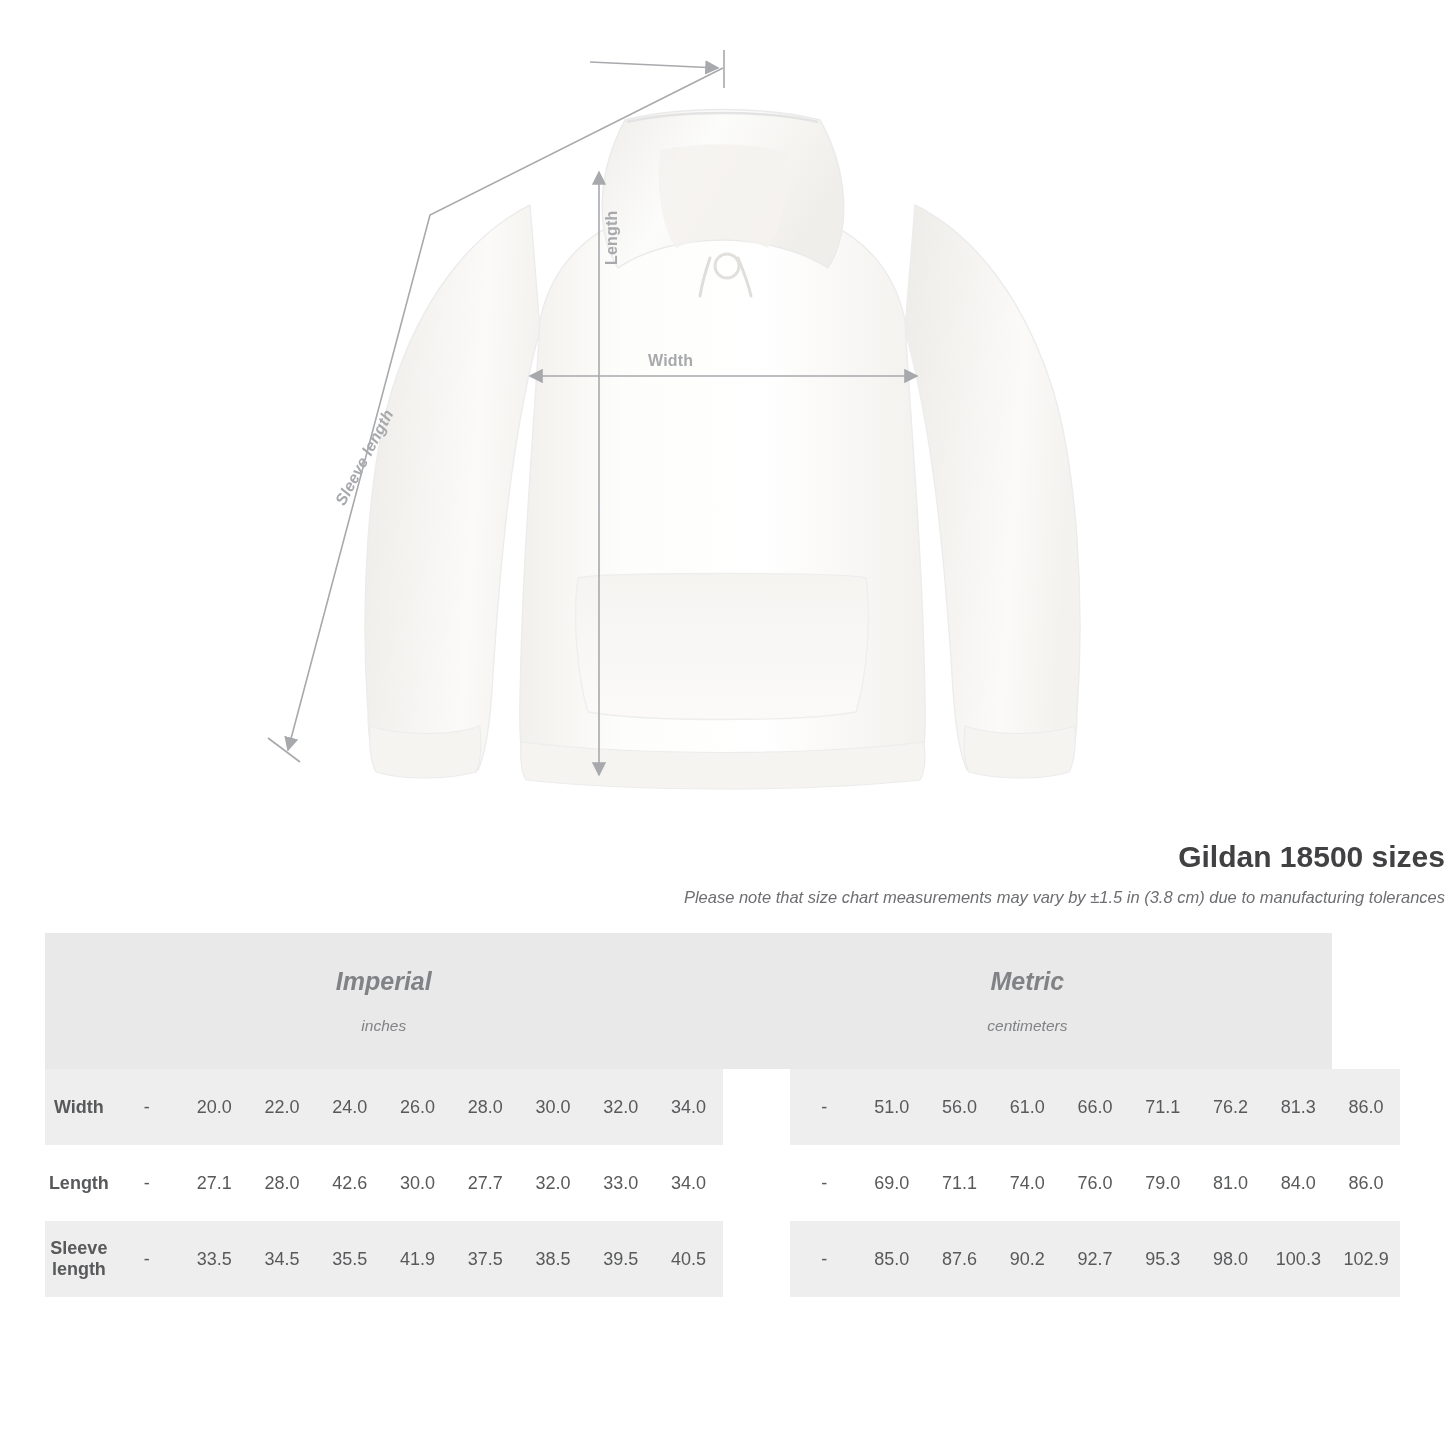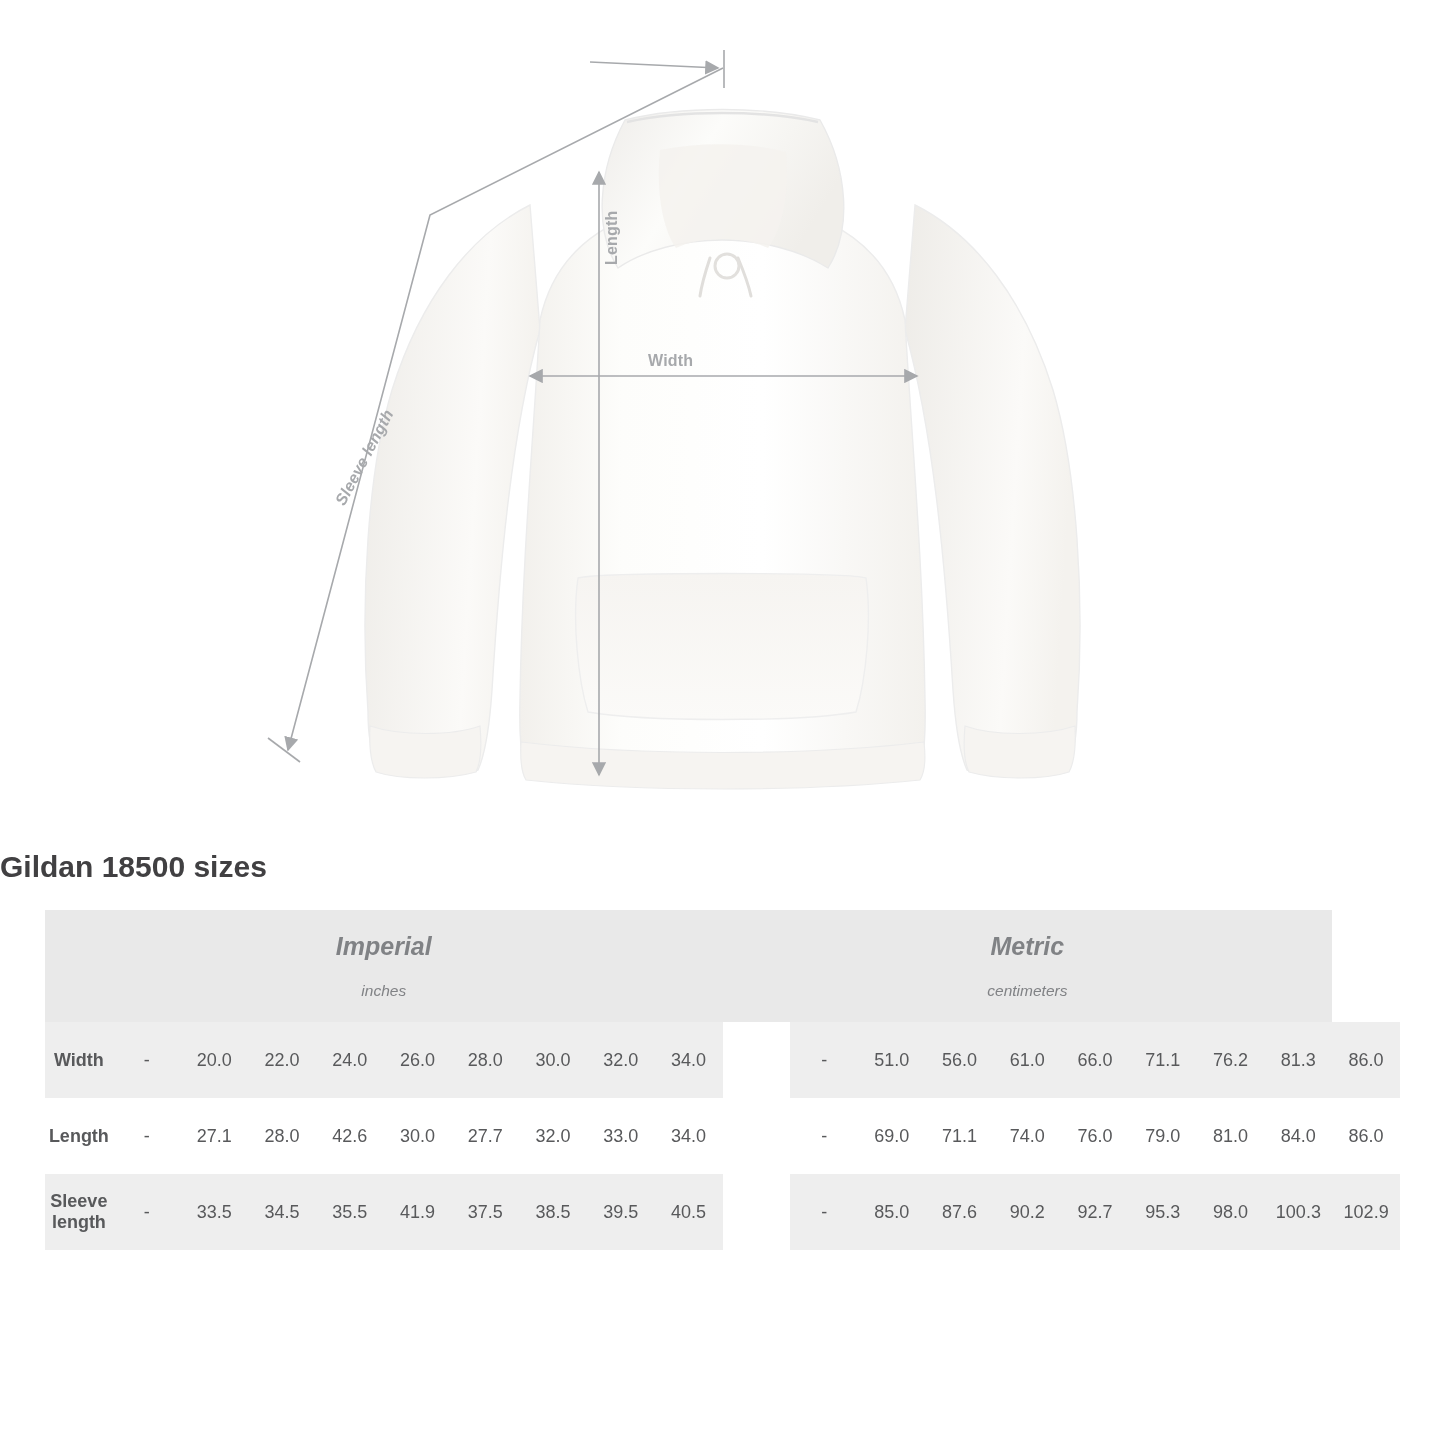--- a/index.html
+++ b/index.html
@@ -52,22 +52,22 @@
   .label-sleeve {
     left: 332px;
     top: 500px;
     transform: rotate(-62deg);
     transform-origin: left top;
     font-style: italic;
   }
 
   
   .titles {
-    text-align: left;
-    margin-top: 20px;
+    text-align: right;
+    margin-top: 10px;
   }
   .chart-title {
     font-size: 30px;
     font-weight: bold;
     color: #414042;
     margin: 0 0 14px 0;
   }
   .chart-note {
     font-size: 16.5px;
     font-style: italic;
@@ -86,21 +86,21 @@
     table-layout: fixed;
   }
   table.size-table td, table.size-table th {
     border: none;
     text-align: center;
     vertical-align: middle;
   }
   .unit-head td {
     background: #e9e9e9;
     height: 112px;
-    padding: 0;
+    padding: 12px;
   }
   .unit-title {
     font-size: 25px;
     font-style: italic;
     font-weight: bold;
     color: #808285;
     line-height: 1.15;
   }
   .unit-sub {
     font-size: 15.5px;
@@ -231,20 +231,21 @@
       </g>
     </svg>
 
     <div class="dim-label label-length">Length</div>
     <div class="dim-label label-width">Width</div>
     <div class="dim-label label-sleeve">Sleeve length</div>
   </div>
 
   <div class="titles">
     <h1 class="chart-title">Gildan 18500 sizes</h1>
+    <p class="chart-note">Please note that size chart measurements may vary by ±1.5 in (3.8 cm) due to manufacturing tolerances</p>
   </div>
 
   <div class="table-wrap">
     <table class="size-table">
       <tbody>
         <tr class="unit-head">
           <td colspan="10">
             <div class="unit-title">Imperial</div>
             <div class="unit-sub">inches</div>
           </td>

